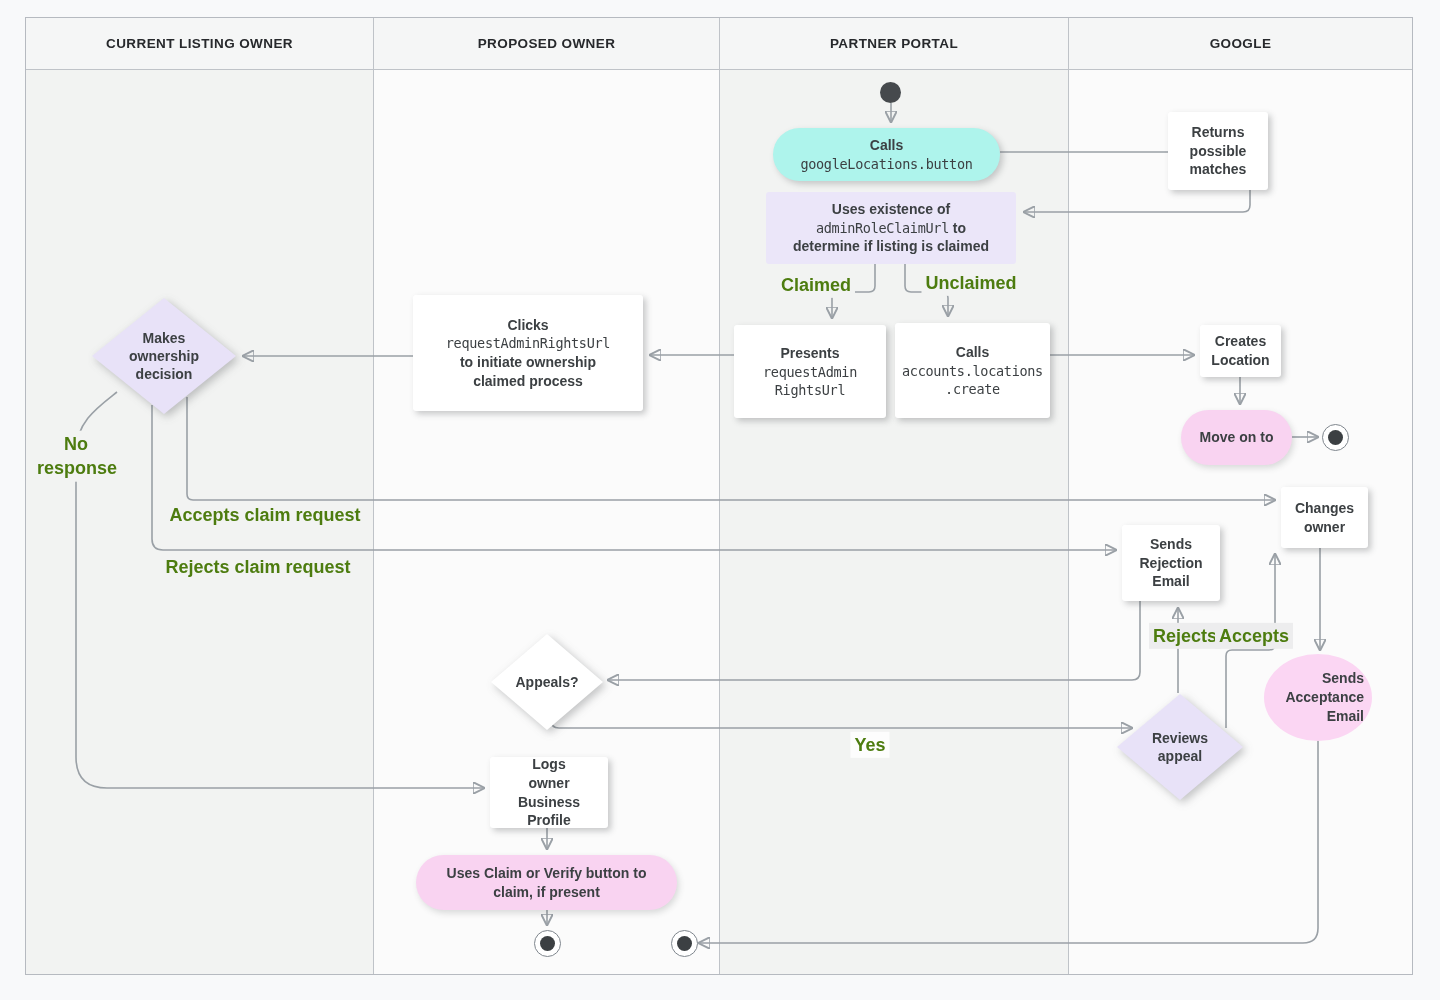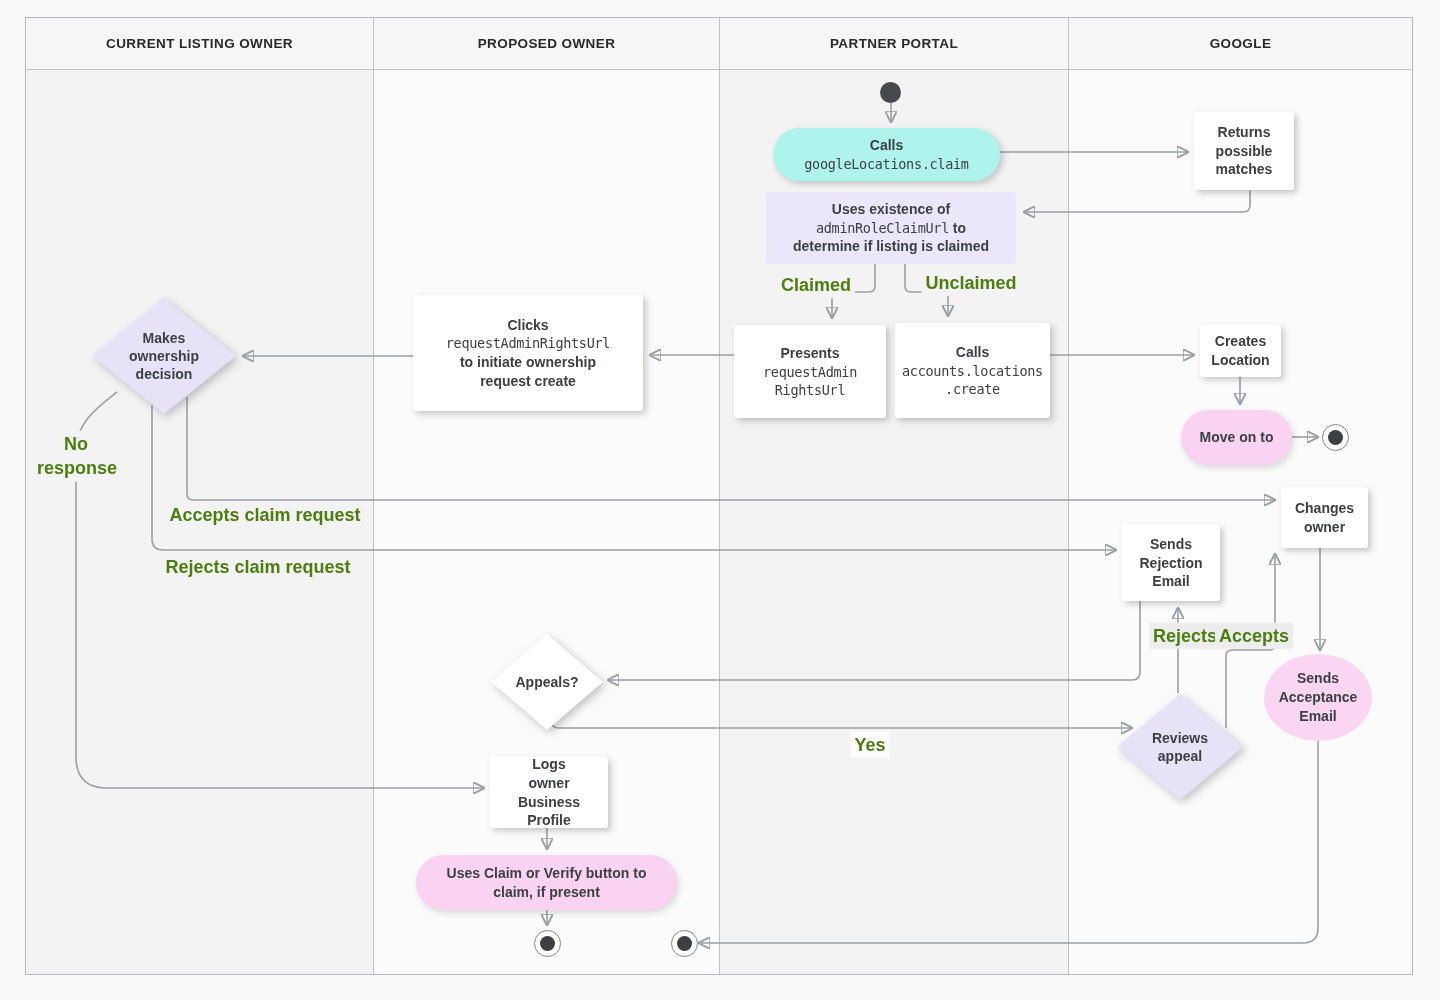--- a/index.html
+++ b/index.html
@@ -26,21 +26,21 @@
   svg.edges path, svg.edges line{stroke:#9aa0a6;stroke-width:1.6;fill:none;}
 
   
   .node{position:absolute;z-index:3;display:flex;flex-direction:column;
         align-items:center;justify-content:center;text-align:center;
         font-weight:bold;font-size:14px;line-height:1.35;color:#3c4043;box-sizing:border-box;}
   .white{background:#ffffff;border-radius:3px;box-shadow:3px 3px 6px rgba(60,64,67,.28);}
   .teal{background:#aef4ec;border-radius:27px;box-shadow:3px 3px 6px rgba(60,64,67,.25);}
   .lav{background:#ebe6f9;border-radius:3px;}
   .pinkpill{background:#f9d3f1;border-radius:28px;box-shadow:2px 3px 6px rgba(60,64,67,.18);}
-  .pinkell{background:#fbd6f3;border-radius:50%;}
+  .pinkell{background:#fbd6f3;border-radius:50%;text-align:right;}
   .code{font-family:"DejaVu Sans Mono",monospace;font-weight:normal;font-size:13.5px;letter-spacing:-0.3px;}
 
   .dia-wrap{position:absolute;z-index:3;filter:drop-shadow(3px 3px 4px rgba(60,64,67,.30));}
   .dia{width:100%;height:100%;clip-path:polygon(50% 0%,100% 50%,50% 100%,0% 50%);
        display:flex;align-items:center;justify-content:center;text-align:center;
        font-weight:bold;font-size:14px;line-height:1.3;color:#3c4043;}
   .dia.whitefill{background:#ffffff;}
   .dia.lavfill{background:#e8e2f8;}
 
   .startdot{position:absolute;z-index:3;width:21px;height:21px;border-radius:50%;background:#46494d;}
@@ -117,24 +117,24 @@
     </div>
   <div class="enddot" style="left:534px;top:930px;">
       <div class="inner"></div>
     </div>
   <div class="enddot" style="left:671px;top:930px;">
       <div class="inner"></div>
     </div>
 
   <div class="node teal" style="left:773px;top:128px;width:227px;height:53px;">
     <div>Calls</div>
-    <div class="code">googleLocations.claim</div>
-  </div>
-
-  <div class="node white" style="left:1194px;top:112px;width:100px;height:78px;padding:4px;">
+    <div class="code">googleLocations.button</div>
+  </div>
+
+  <div class="node white" style="left:1168px;top:112px;width:100px;height:78px;padding:4px;">
     <div>Returns possible matches</div>
   </div>
 
   <div class="node lav" style="left:766px;top:192px;width:250px;height:72px;">
     <div>Uses existence of</div>
     <div><span class="code">adminRoleClaimUrl</span><span> to</span></div>
     <div>determine if listing is claimed</div>
   </div>
 
   <div class="node white" style="left:734px;top:325px;width:152px;height:93px;">
@@ -146,21 +146,21 @@
   <div class="node white" style="left:895px;top:323px;width:155px;height:95px;">
     <div>Calls</div>
     <div class="code">accounts.locations</div>
     <div class="code">.create</div>
   </div>
 
   <div class="node white" style="left:413px;top:295px;width:230px;height:116px;">
     <div>Clicks</div>
     <div class="code">requestAdminRightsUrl</div>
     <div>to initiate ownership</div>
-    <div>request create</div>
+    <div>claimed process</div>
   </div>
 
   <div class="dia-wrap" style="left:92px;top:298px;width:144px;height:116px;">
     <div class="dia lavfill">
       <div style="width:96px;">Makes ownership decision</div>
     </div>
   </div>
 
   <div class="node white" style="left:1200px;top:325px;width:81px;height:52px;">
     <div style="width:70px;">Creates Location</div>

